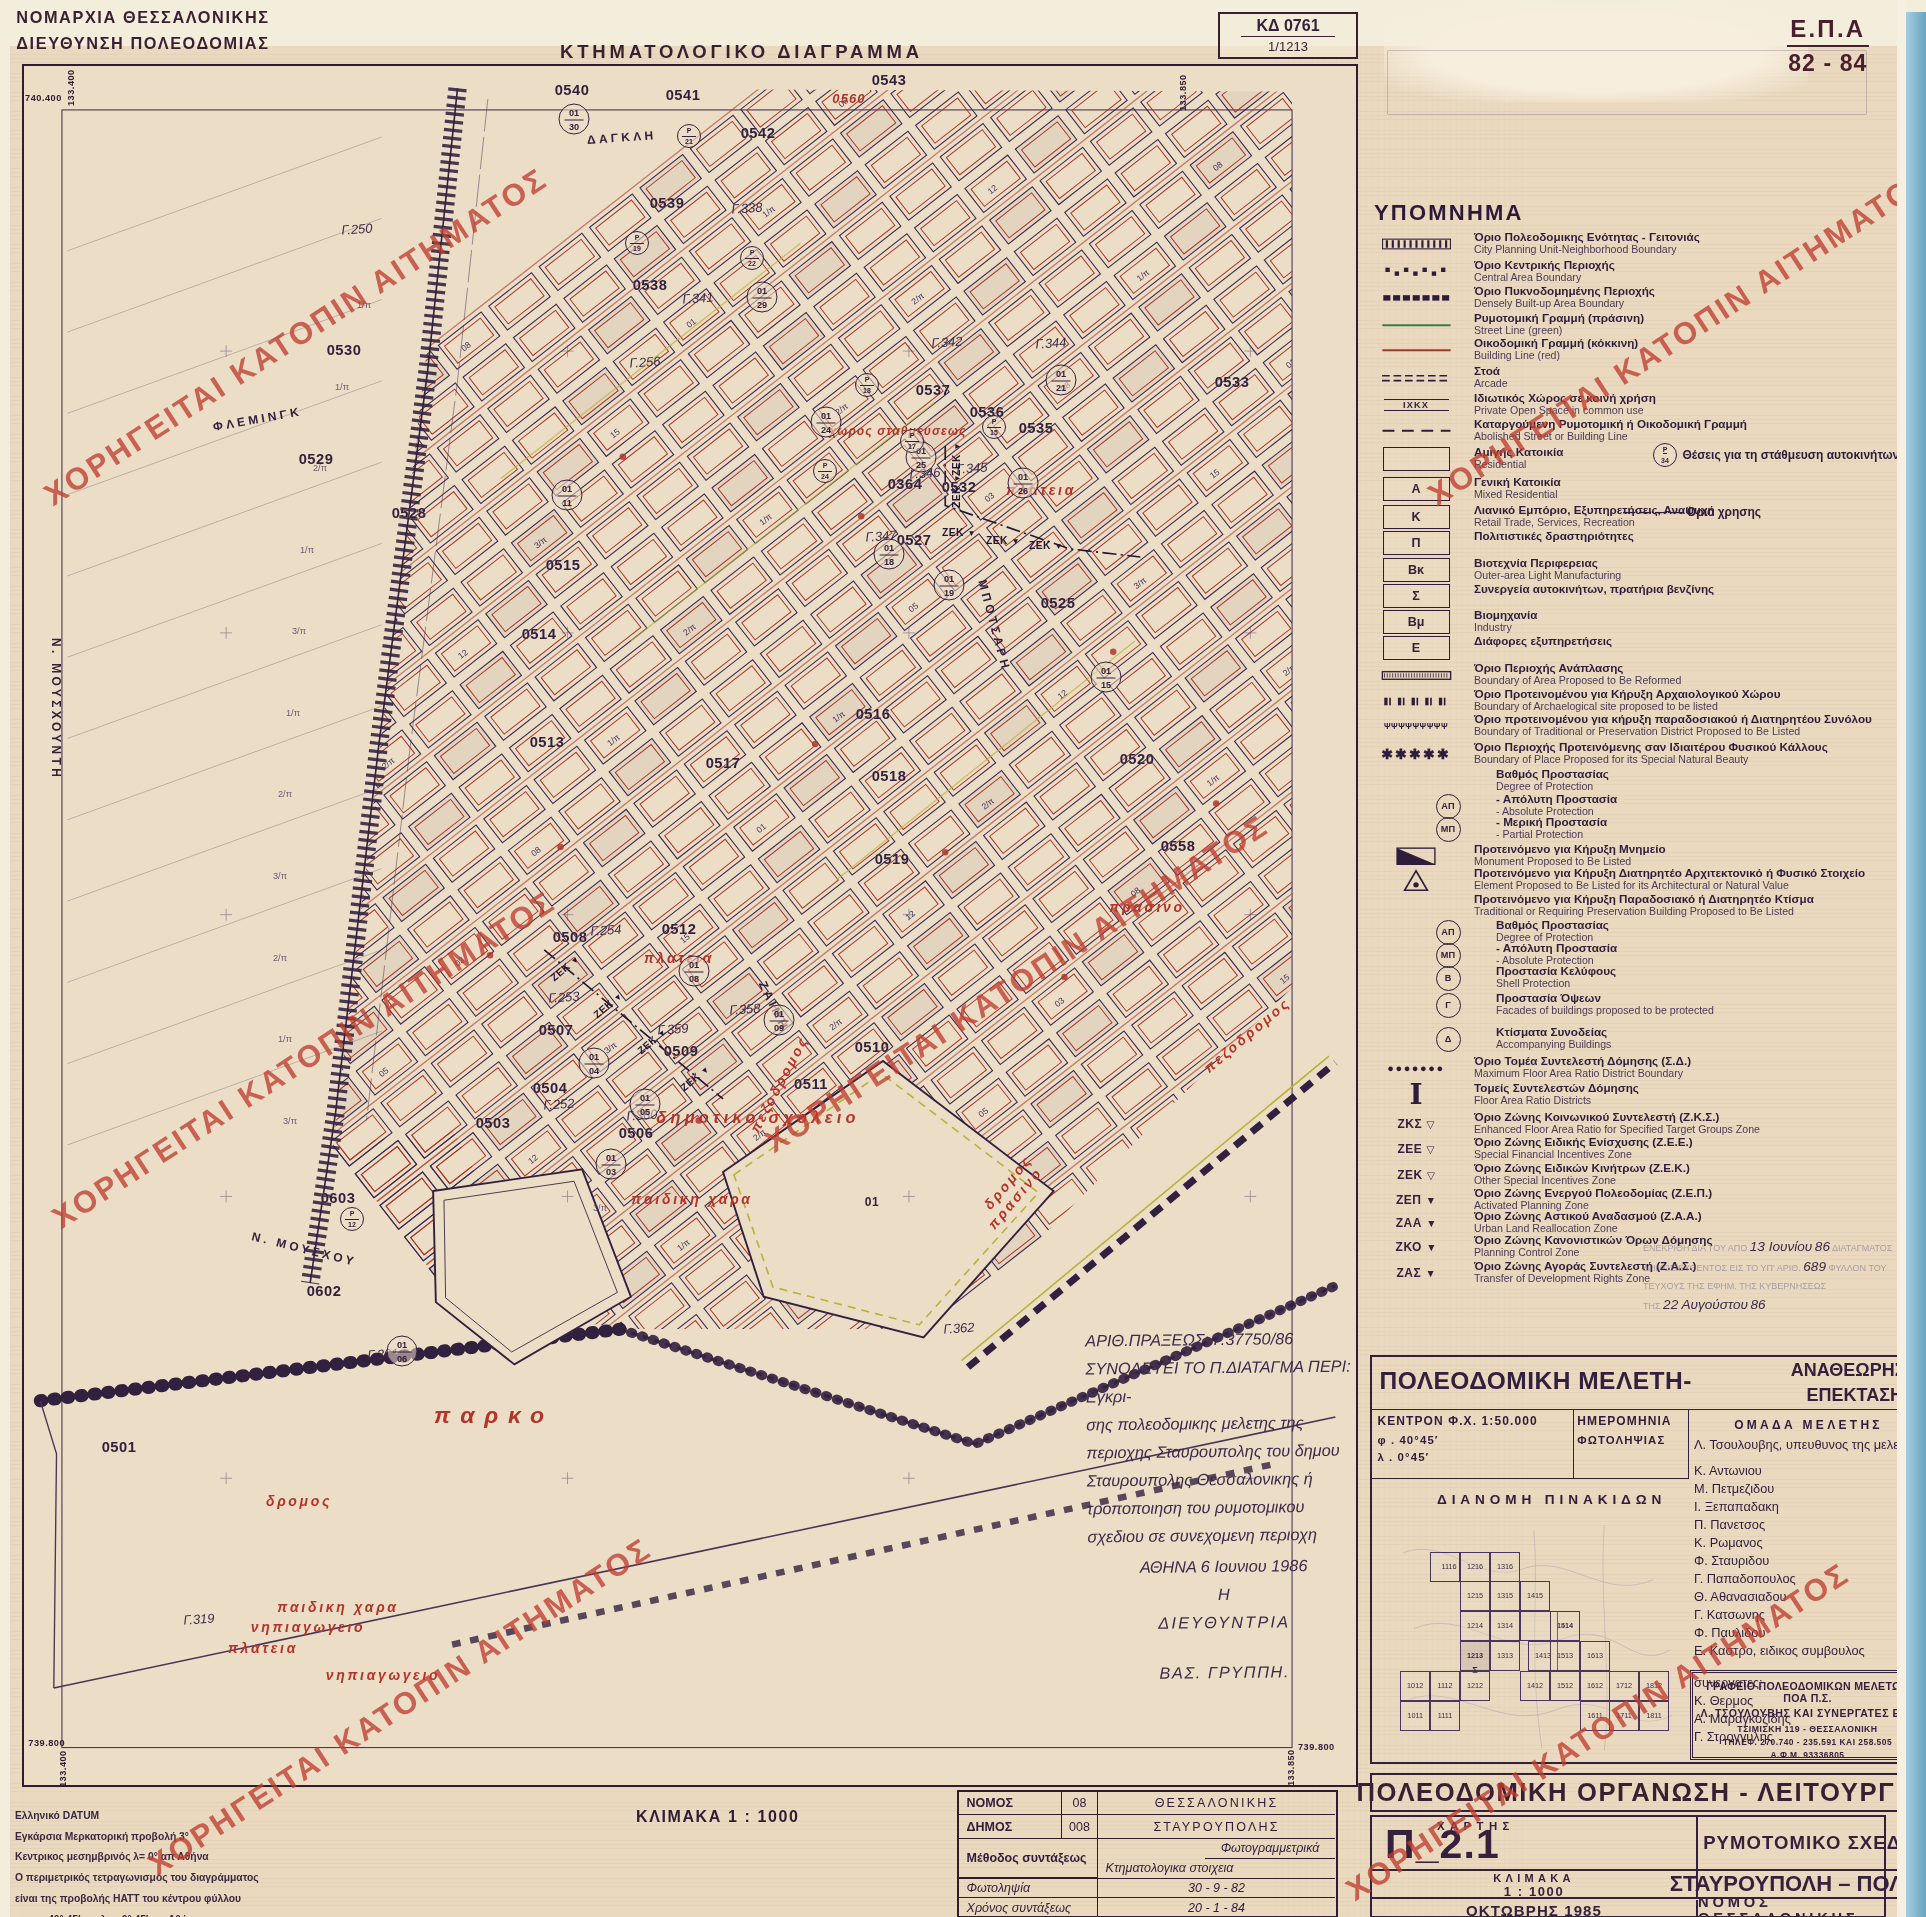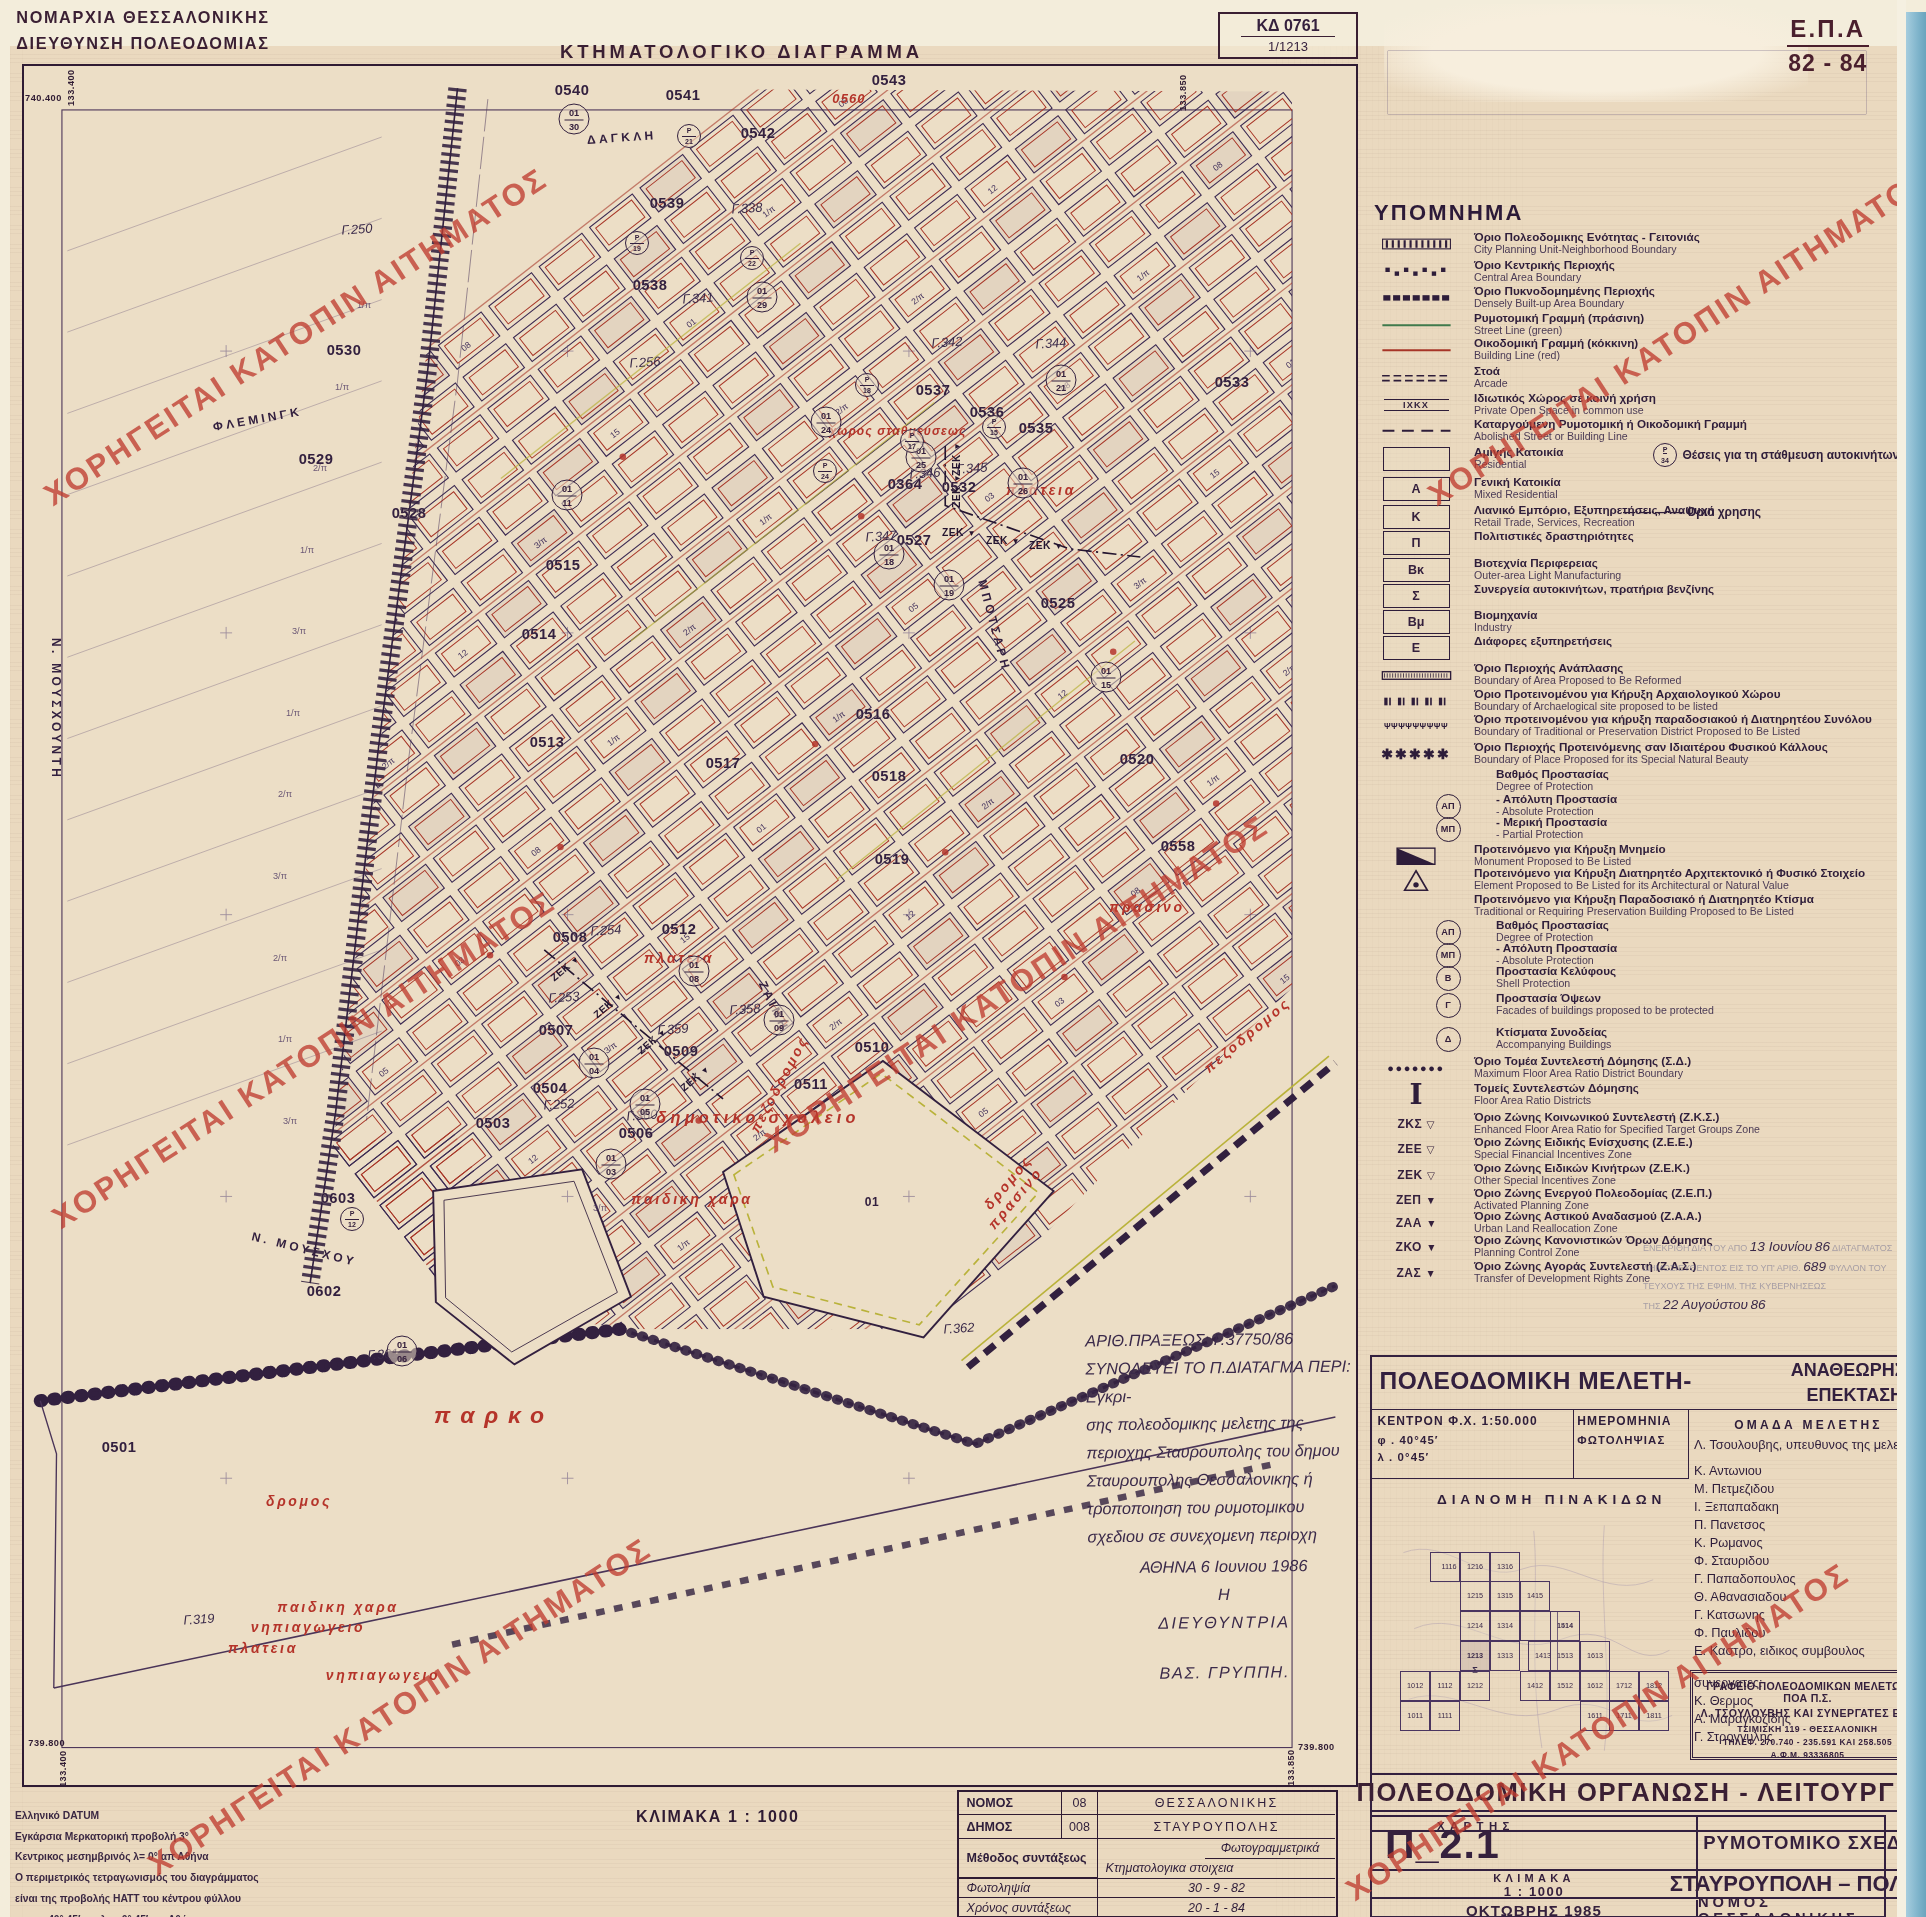--- a/index.html
+++ b/index.html
@@ -61,21 +61,21 @@
         font-size:12.5px;font-weight:700;background:rgba(236,222,198,.4);}
   .lcirc{border:1.4px solid #2e1d3a;width:23px;height:23px;border-radius:50%;display:flex;align-items:center;justify-content:center;font-size:9.2px;font-weight:700;}
   .zlabel{font-weight:800;font-size:12px;letter-spacing:0.5px;}
   .ztri{font-size:10.3px;margin-left:4.3px;}
   #parking-note{left:1653px;top:443px;display:flex;align-items:center;color:#2e1d3a;}
   #parking-note .txt{font-size:12px;font-weight:700;margin-left:5.4px;white-space:nowrap;}
   #usage-note{left:1623px;top:505px;font-size:12px;font-weight:700;color:#2e1d3a;white-space:nowrap;}
   #approve-stamp{left:1643px;top:1238px;width:283px;color:rgba(100,100,140,.5);font-size:9px;line-height:18.5px;white-space:nowrap;}
   #approve-stamp .hv{font-size:13.6px;}
   
-  #study{left:1370px;top:1355px;width:556px;height:477px;border:2.2px solid #33203f;box-sizing:border-box;}
+  #study{left:1370px;top:1355px;width:556px;height:409px;border:2.2px solid #33203f;box-sizing:border-box;}
   #study .hdr{position:absolute;left:0;top:0;right:0;height:52px;border-bottom:1.6px solid #33203f;}
   #study .hdr .t1{position:absolute;left:7.6px;top:9.8px;font-size:24.5px;font-weight:800;letter-spacing:0.5px;color:#33203f;white-space:nowrap;}
   #study .hdr .t2{position:absolute;right:5.4px;top:1.1px;font-size:18px;font-weight:800;color:#33203f;text-align:center;line-height:24.5px;}
   .scell{position:absolute;box-sizing:border-box;}
   #study .c1{left:0;top:52px;width:202px;height:70px;border-right:1.6px solid #33203f;border-bottom:1.6px solid #33203f;padding:5.4px;}
   #study .c2{left:202px;top:52px;width:115px;height:70px;border-right:1.6px solid #33203f;border-bottom:1.6px solid #33203f;padding:5.4px 3.3px;}
   #study .c3{left:317px;top:52px;width:239px;height:33px;padding-top:8.7px;text-align:center;}
   .kv{font-size:12px;font-weight:700;letter-spacing:1.1px;color:#2e1d3a;}
   .kv.sm{font-size:11.4px;margin-top:5.4px;}
   #dianomi{position:absolute;left:65px;top:135px;font-size:13.6px;font-weight:700;letter-spacing:4.9px;color:#2e1d3a;}

